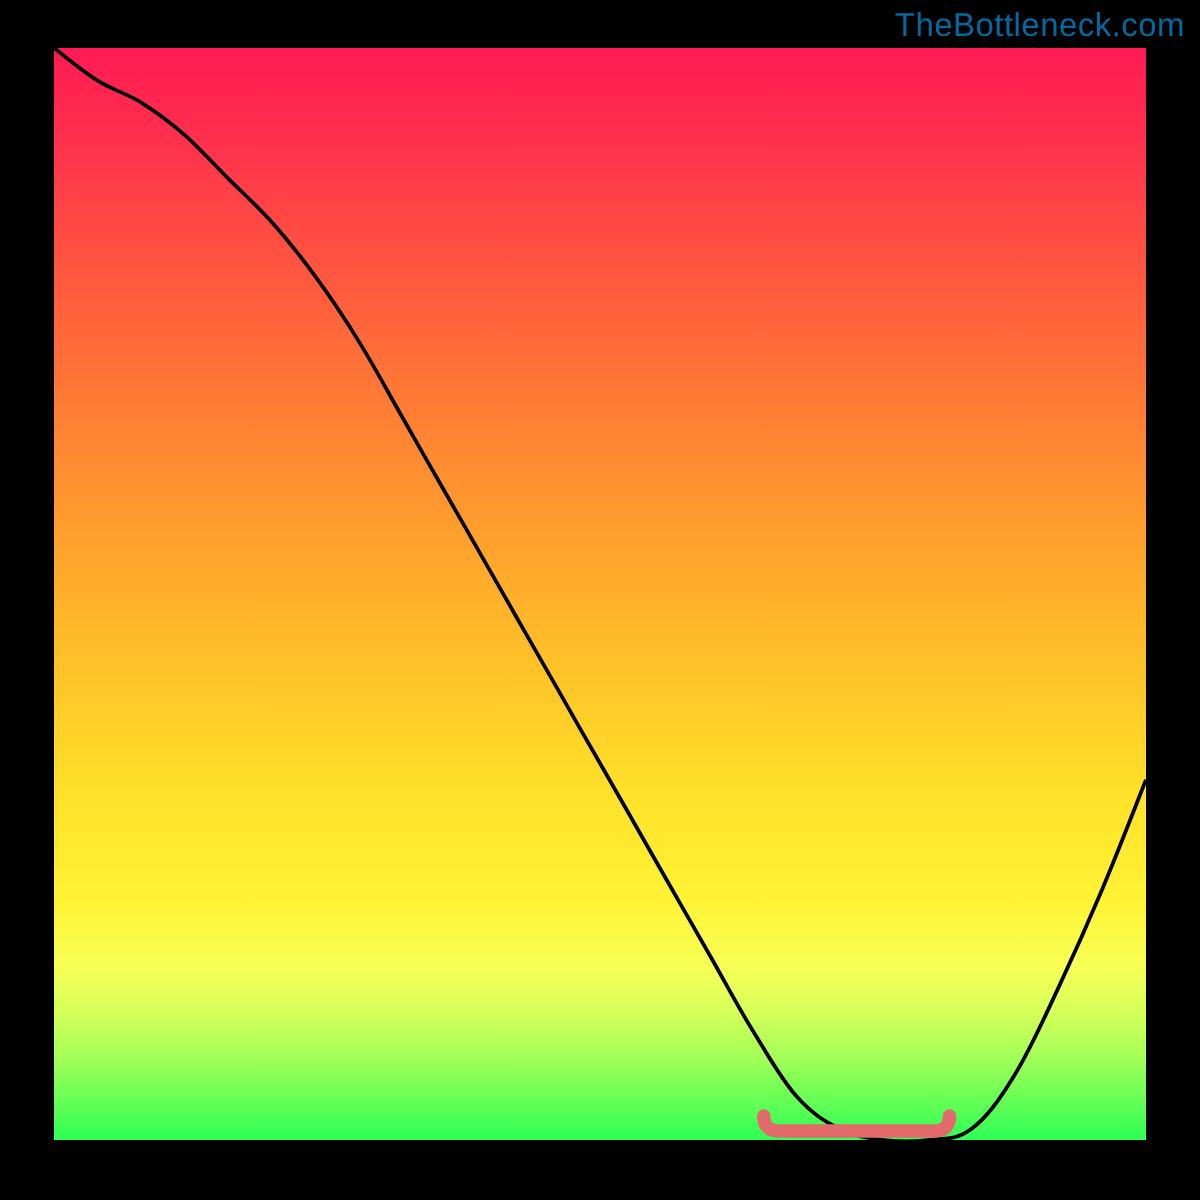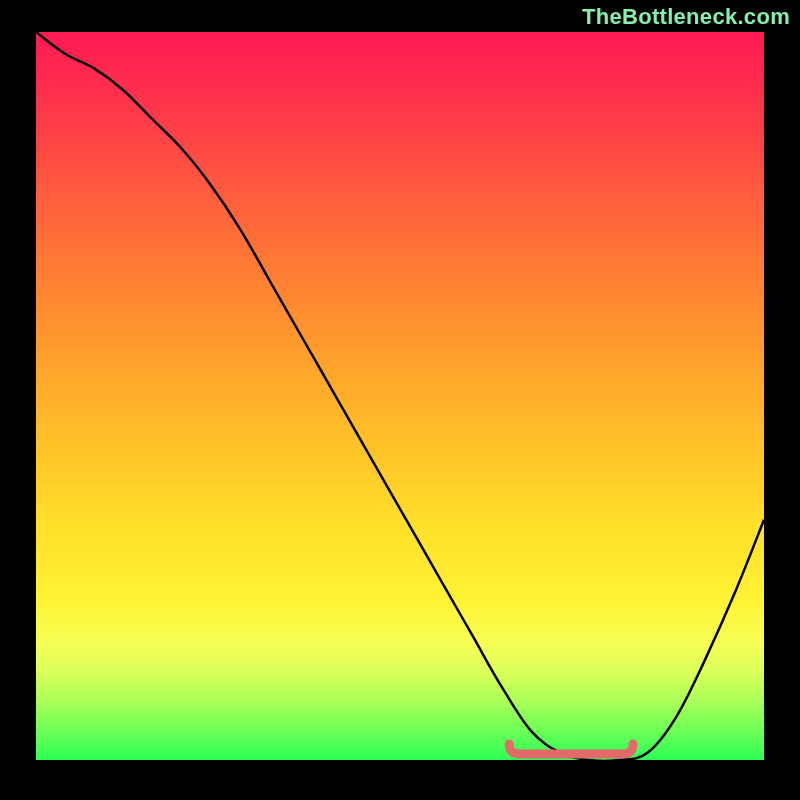--- a/index.html
+++ b/index.html
@@ -16,23 +16,23 @@
     left: 0;
     top: 0;
     width: 800px;
     height: 800px;
     background: #000;
   }
   .watermark {
     position: absolute;
     top: 4px;
     right: 10px;
-    color: #86efac;
+    color: #0369a1;
     font-size: 22px;
-    font-weight: 700;
+    font-weight: 400;
     letter-spacing: 0.3px;
   }
   .plot-area {
     position: absolute;
     left: 36px;
     top: 32px;
     width: 728px;
     height: 728px;
     overflow: hidden;
   }

